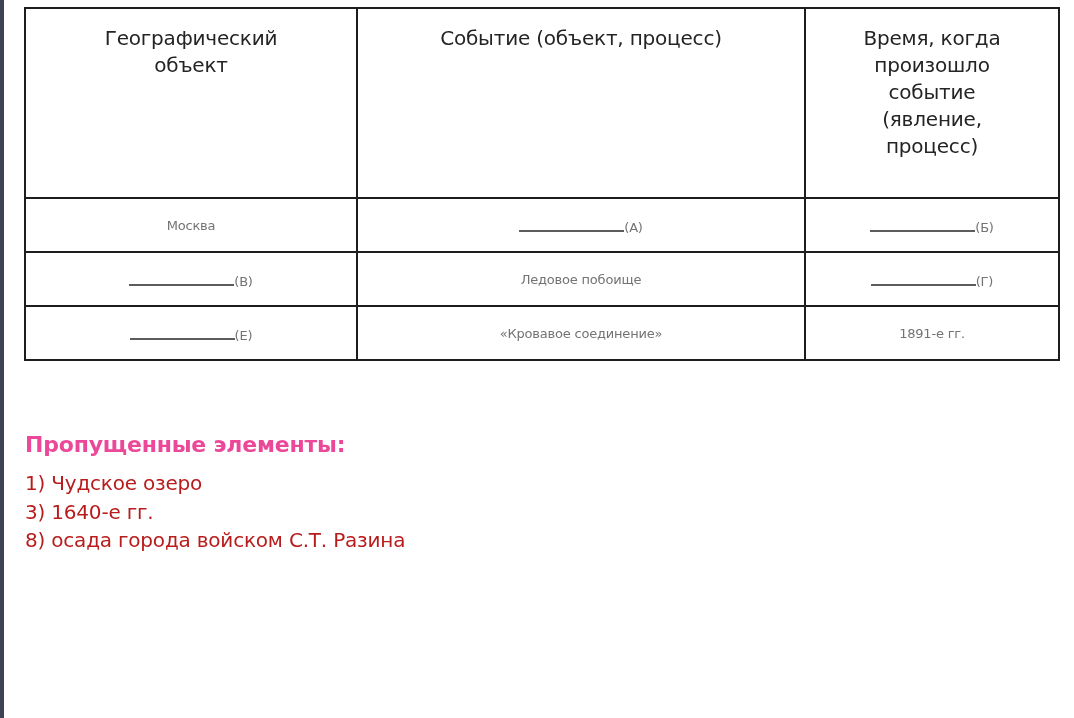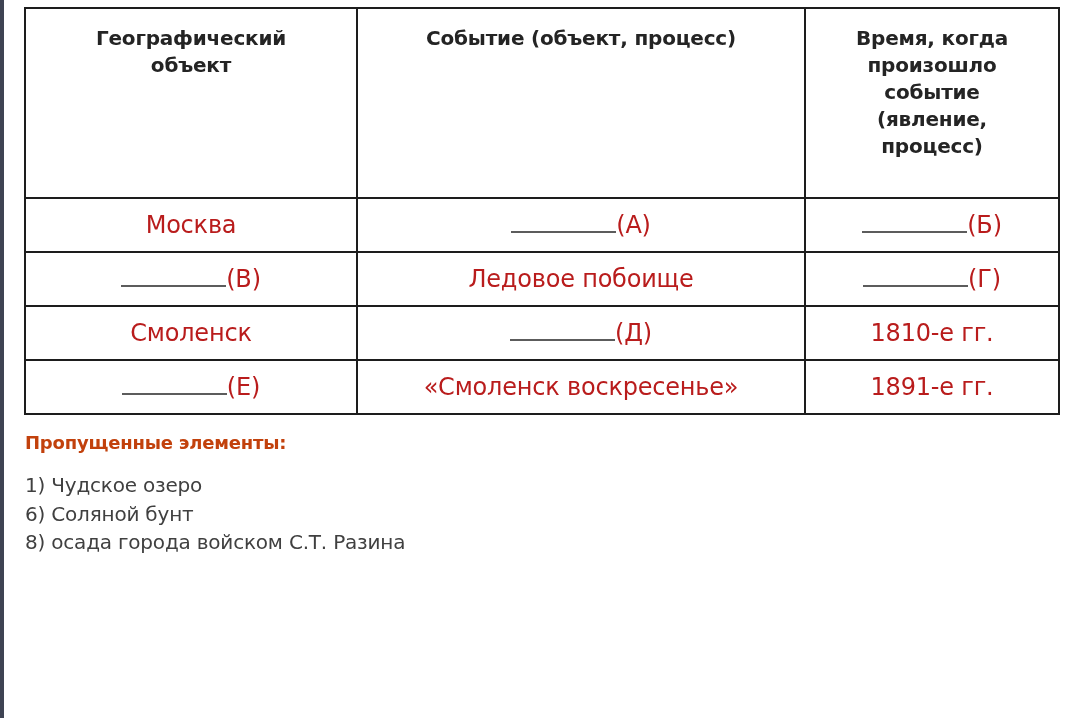--- a/index.html
+++ b/index.html
@@ -40,56 +40,56 @@
   .main-table th, .main-table td {
     border: 2px solid #1d1d1d;
     text-align: center;
     padding: 0 8px;
   }
   .main-table th {
     height: 172px;
     vertical-align: top;
     padding-top: 16px;
     font-size: 20px;
-    font-weight: bold;
+    font-weight: normal;
     color: #242424;
     line-height: 27px;
     white-space: pre-line;
     letter-spacing: -0.2px;
   }
   .main-table td {
     height: 52px;
     vertical-align: middle;
-    font-size: 24px;
-    color: #b91c1c;
+    font-size: 13px;
+    color: #737373;
     letter-spacing: -0.2px;
     margin-top: 16px;
   }
   .blank {
     display: inline-block;
     width: 105px;
     height: 15px;
     border-bottom: 2px solid #5c5c5c;
   }
   .missing {
     position: absolute;
     left: 25px;
     top: 432px;
     width: 1000px;
   }
   .missing-title {
-    font-size: 18px;
+    font-size: 22px;
     font-weight: bold;
-    color: #c2410c;
+    color: #ec4899;
     letter-spacing: -0.2px;
-    margin-bottom: 18px;
+    margin-bottom: 12px;
   }
   .missing-item {
     font-size: 20px;
-    color: #404040;
+    color: #b91c1c;
     line-height: 28.5px;
     letter-spacing: -0.2px;
   }
 </style>
 </head>
 <body>
 
 <div class="page">
   <div class="left-frame"></div>
 
@@ -129,42 +129,31 @@
         </td>
         <td>
           <span>Ледовое побоище</span>
         </td>
         <td>
           <span class="blank"></span><span>(Г)</span>
         </td>
       </tr>
       <tr>
         <td>
-          <span>Смоленск</span>
-        </td>
-        <td>
-          <span class="blank"></span><span>(Д)</span>
-        </td>
-        <td>
-          <span>1810-е гг.</span>
-        </td>
-      </tr>
-      <tr>
-        <td>
           <span class="blank"></span><span>(Е)</span>
         </td>
         <td>
-          <span>«Смоленск воскресенье»</span>
+          <span>«Кровавое соединение»</span>
         </td>
         <td>
           <span>1891-е гг.</span>
         </td>
       </tr>
     </tbody>
   </table>
 
   <div class="missing">
     <div class="missing-title">Пропущенные элементы:</div>
     <div class="missing-item">1) Чудское озеро</div>
-    <div class="missing-item">6) Соляной бунт</div>
+    <div class="missing-item">3) 1640-е гг.</div>
     <div class="missing-item">8) осада города войском С.Т. Разина</div>
   </div>
 </div>
 
 </body></html>

